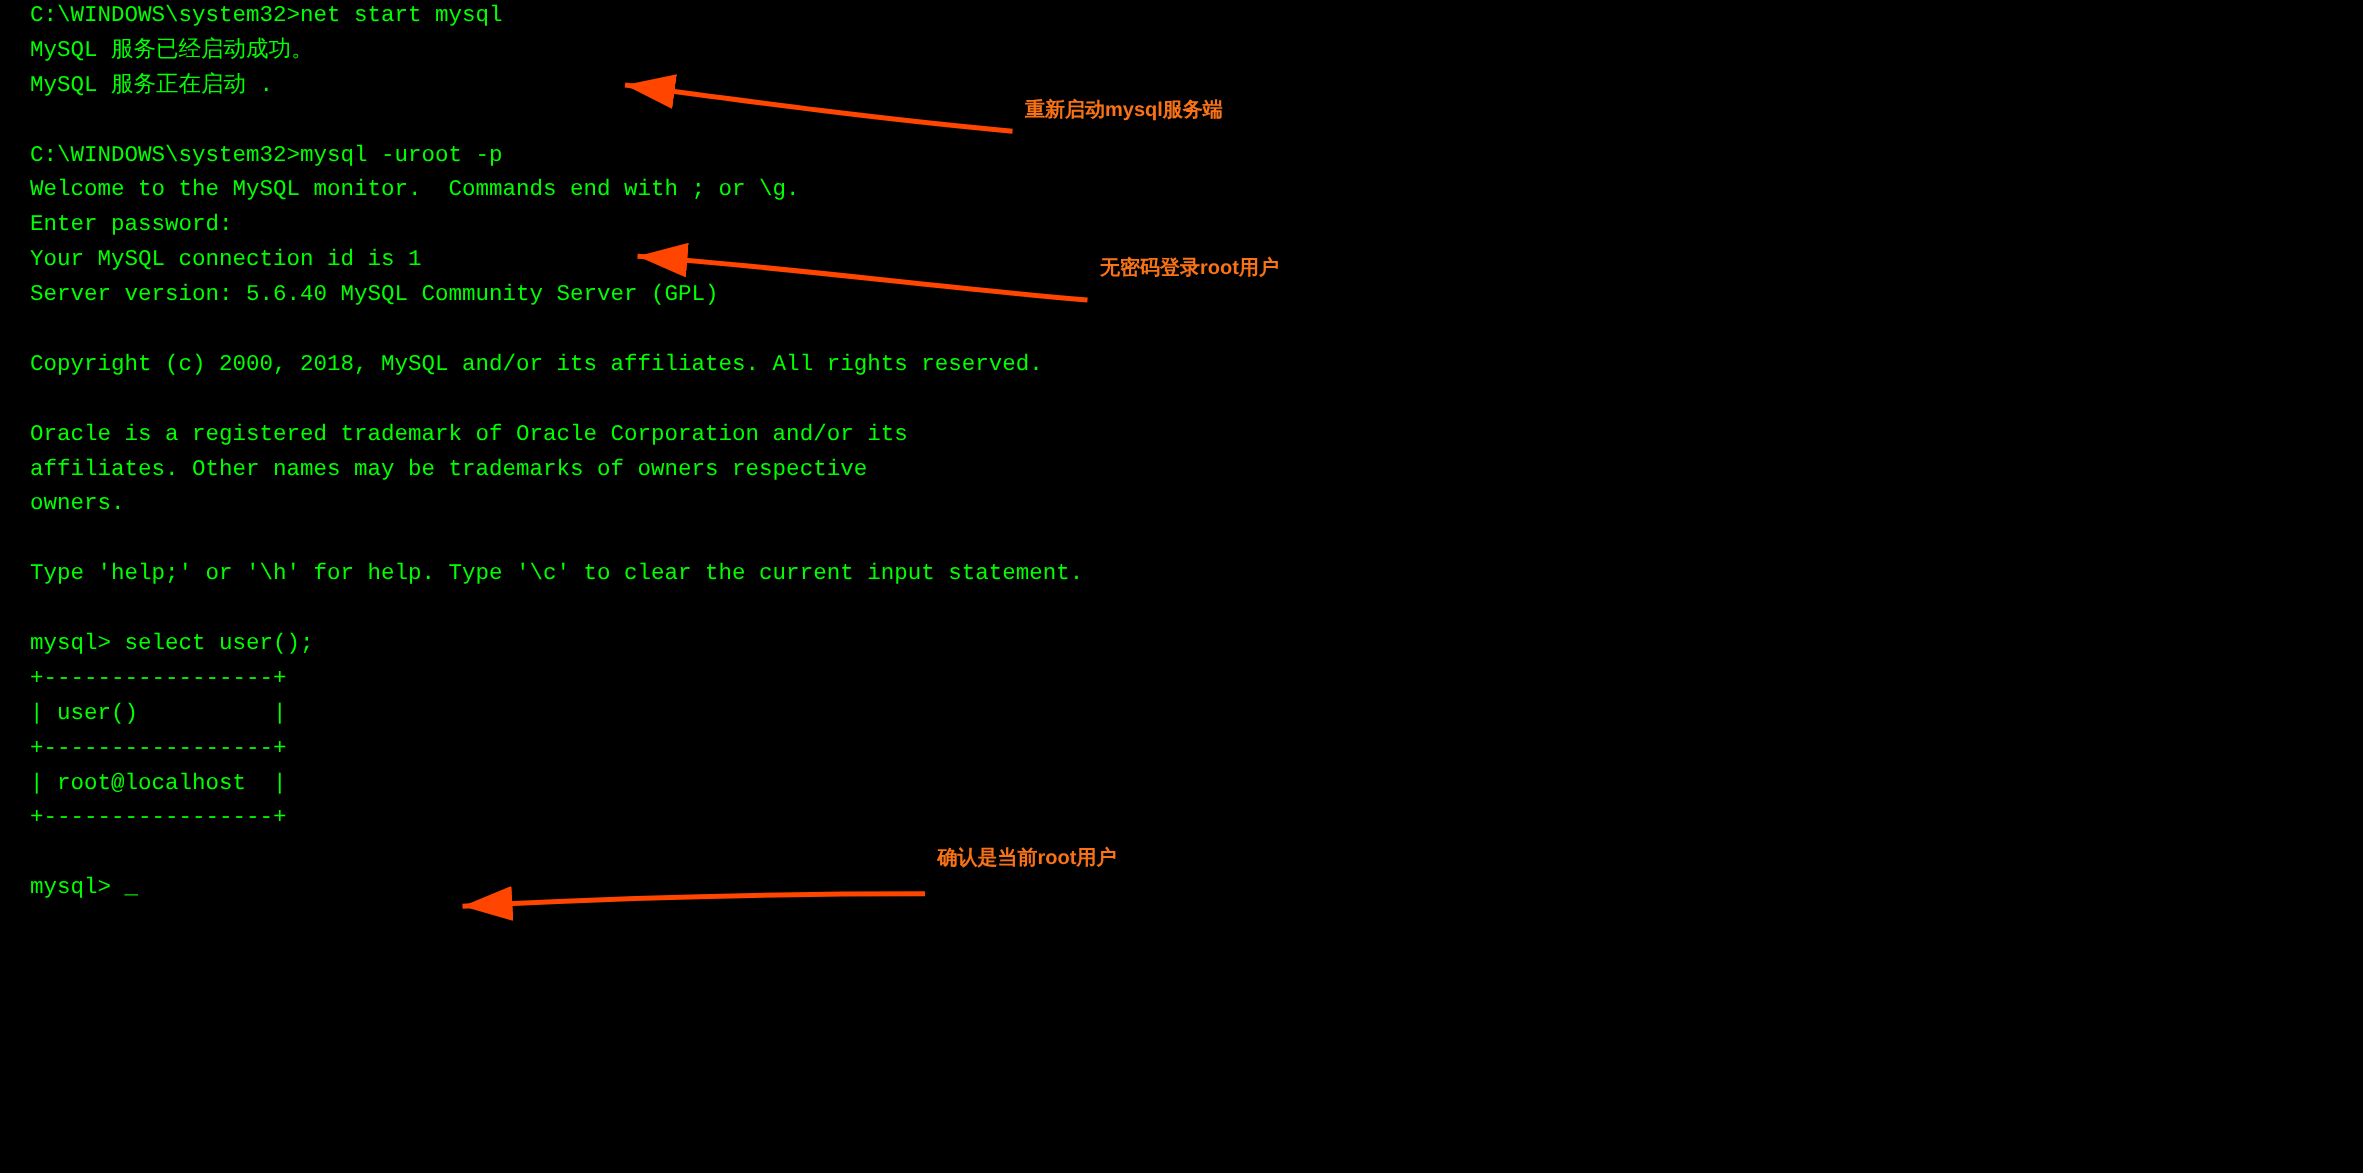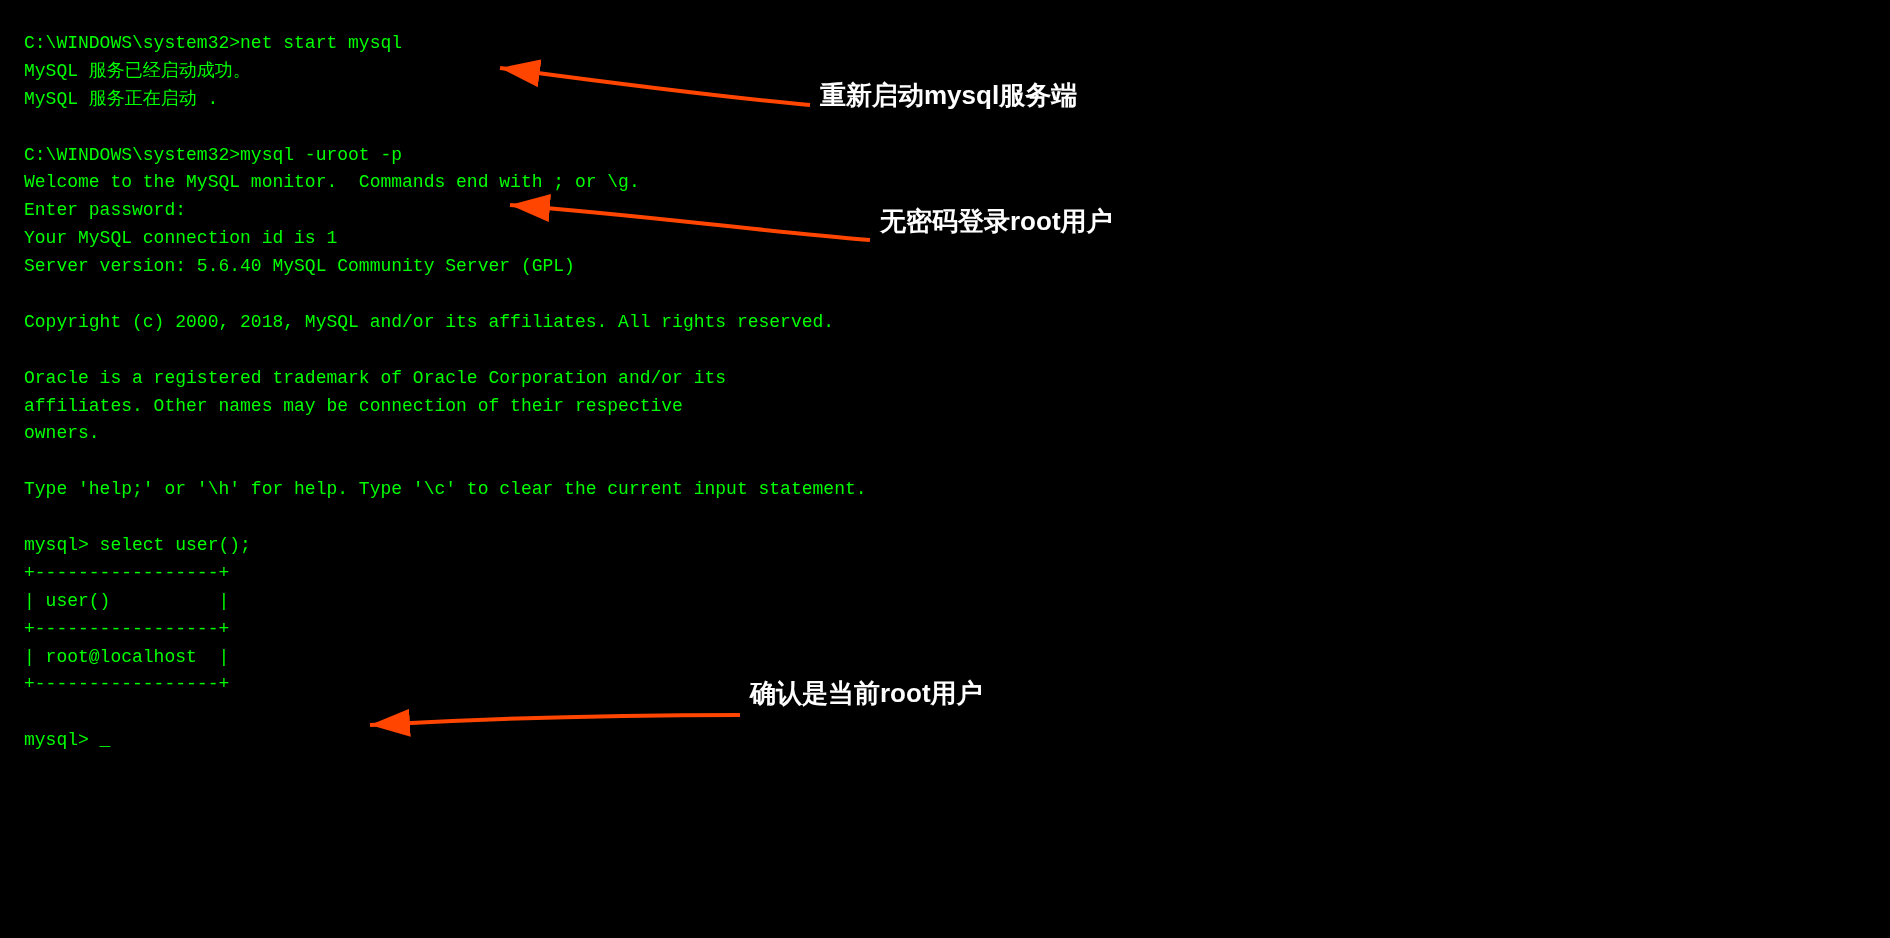--- a/index.html
+++ b/index.html
@@ -9,40 +9,40 @@
       width: 1890px;
       height: 938px;
       overflow: hidden;
       font-family: 'Courier New', Courier, monospace;
       font-size: 18px;
       color: #00ff00;
       position: relative;
     }
 
     .terminal {
-      padding: 30px 24px;
+      padding: 0 24px;
       line-height: 1.55;
       position: relative;
     }
 
     .line {
       white-space: pre;
       display: block;
     }
 
     .blank {
       display: block;
       height: 1.55em;
     }
 
     .annotation {
       position: absolute;
-      color: #ffffff;
+      color: #f97316;
       font-family: 'SimHei', 'Microsoft YaHei', sans-serif;
-      font-size: 26px;
+      font-size: 16px;
       font-weight: bold;
     }
 
     
     .arrows-layer {
       position: absolute;
       top: 0;
       left: 0;
       width: 1890px;
       height: 938px;
@@ -59,21 +59,21 @@
     <span class="blank"></span>
     <span class="line">C:\WINDOWS\system32&gt;mysql -uroot -p</span>
     <span class="line">Welcome to the MySQL monitor.  Commands end with ; or \g.</span>
     <span class="line">Enter password:</span>
     <span class="line">Your MySQL connection id is 1</span>
     <span class="line">Server version: 5.6.40 MySQL Community Server (GPL)</span>
     <span class="blank"></span>
     <span class="line">Copyright (c) 2000, 2018, MySQL and/or its affiliates. All rights reserved.</span>
     <span class="blank"></span>
     <span class="line">Oracle is a registered trademark of Oracle Corporation and/or its</span>
-    <span class="line">affiliates. Other names may be connection of their respective</span>
+    <span class="line">affiliates. Other names may be trademarks of owners respective</span>
     <span class="line">owners.</span>
     <span class="blank"></span>
     <span class="line">Type 'help;' or '\h' for help. Type '\c' to clear the current input statement.</span>
     <span class="blank"></span>
     <span class="line">mysql&gt; select user();</span>
     <span class="line">+-----------------+</span>
     <span class="line">| user()          |</span>
     <span class="line">+-----------------+</span>
     <span class="line">| root@localhost  |</span>
     <span class="line">+-----------------+</span>

